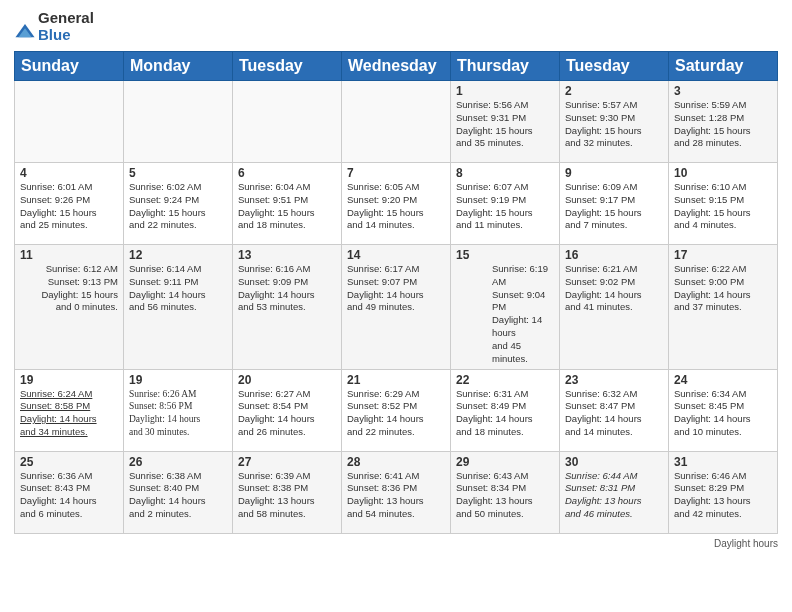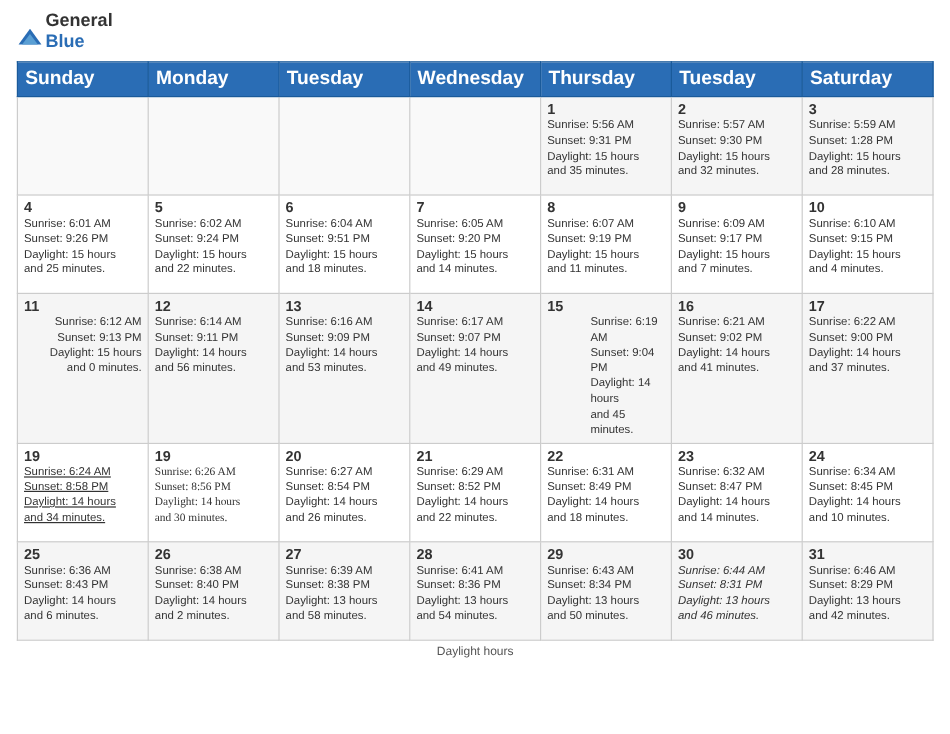--- a/index.html
+++ b/index.html
@@ -90,21 +90,21 @@
       color: #333;
       line-height: 1.35;
     }
     .empty-cell {
       background: #f9f9f9 !important;
     }
     .footer-note {
       margin-top: 4px;
       font-size: 10px;
       color: #555;
-      text-align: center;
+      text-align: right;
     }
   </style>
 </head>
 <body>
 
 <div class="page">
   <div class="header">
     <div class="logo">
       <svg class="logo-icon" viewBox="0 0 30 30" xmlns="http://www.w3.org/2000/svg">
         <polygon points="15,4 28,22 2,22" fill="#2a6db5"></polygon>

